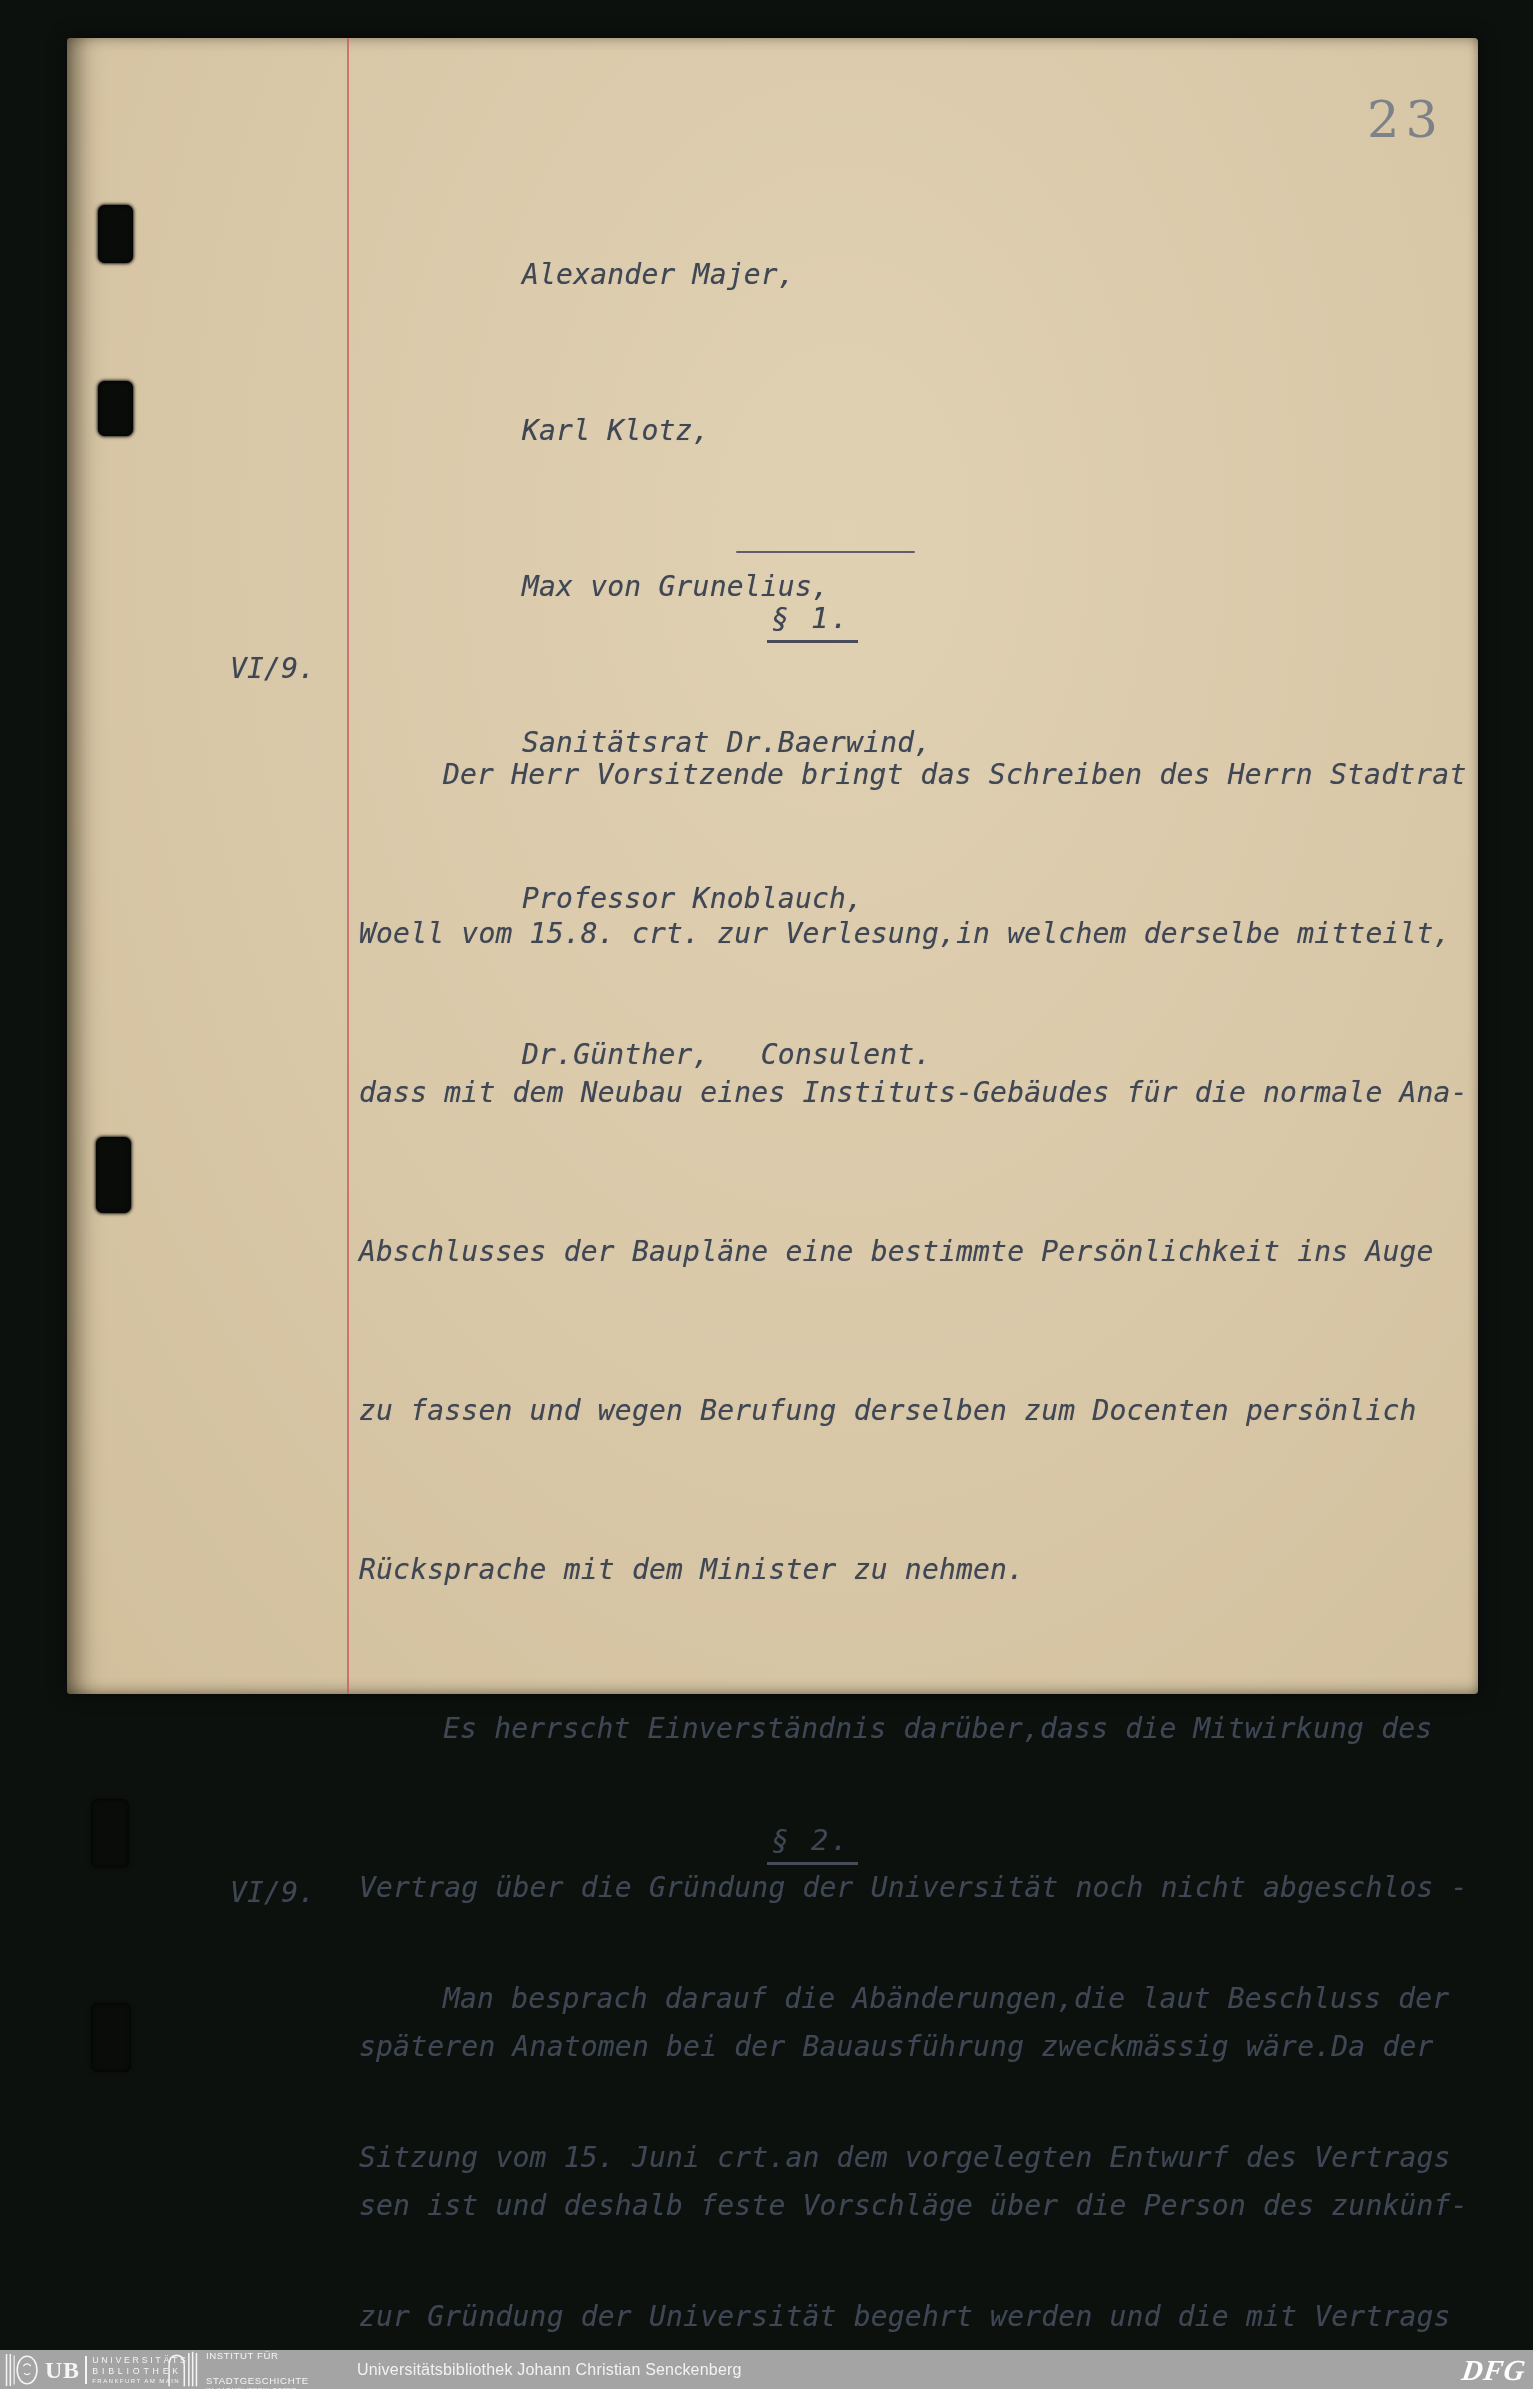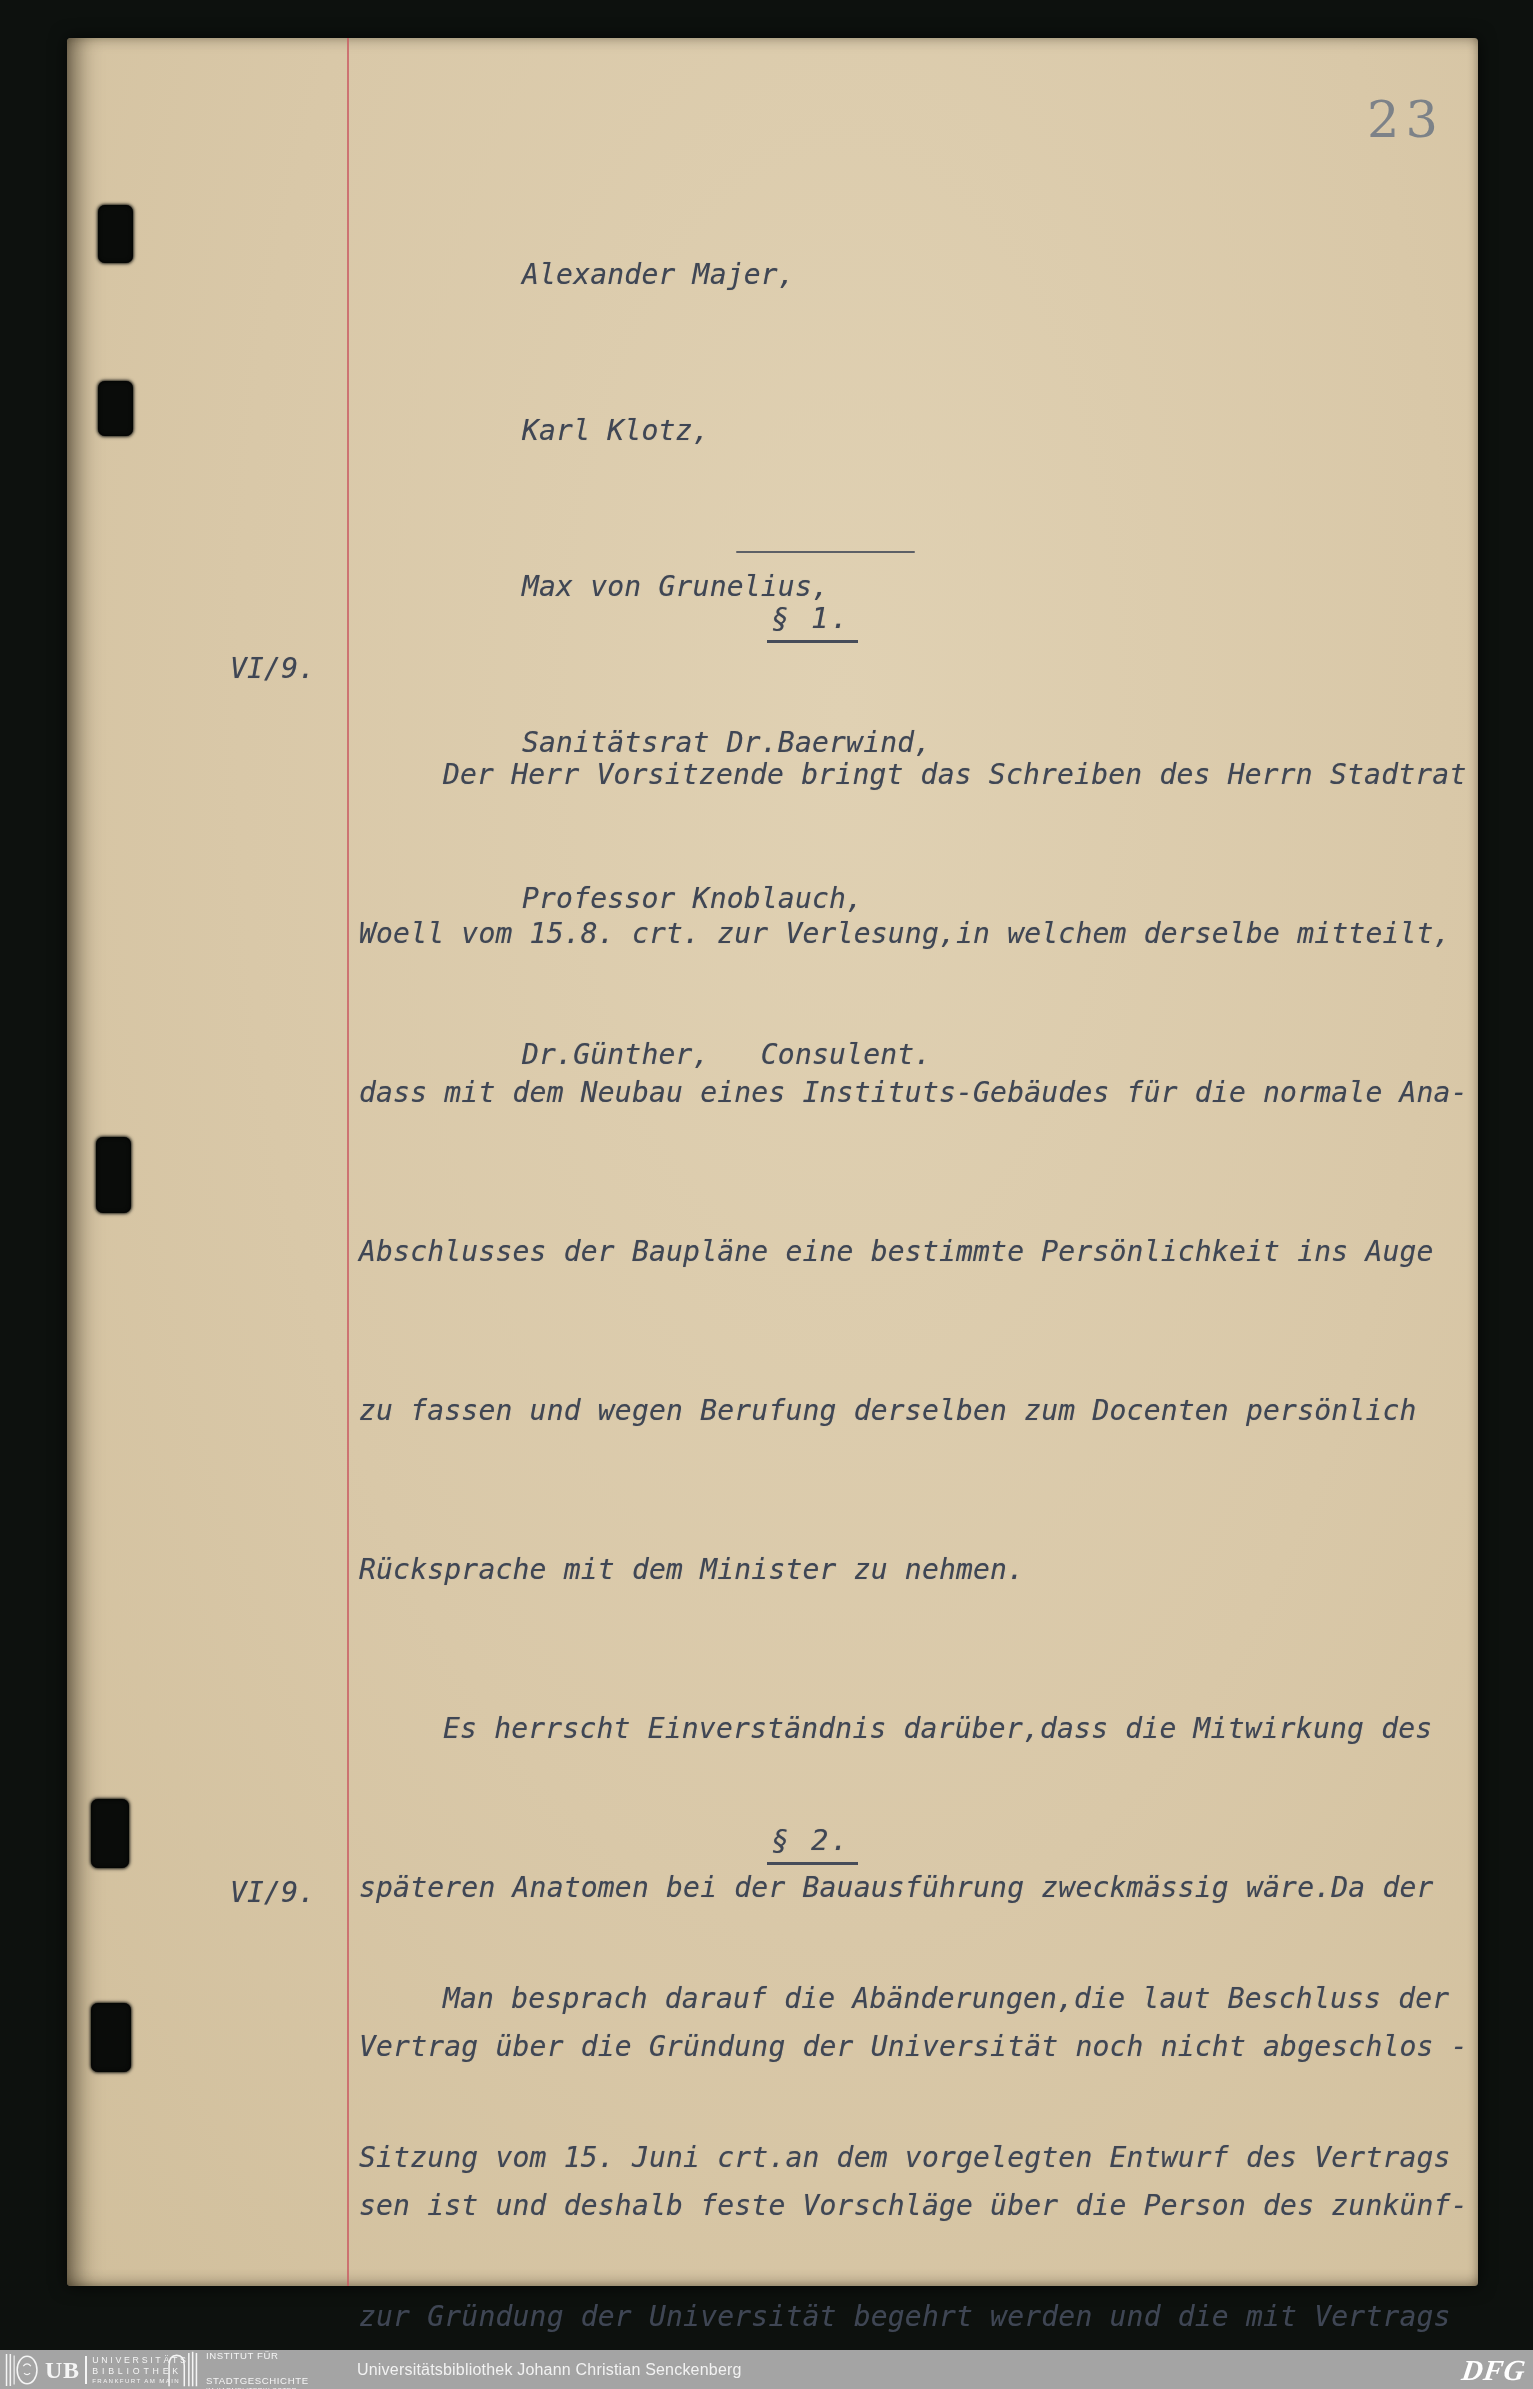--- a/index.html
+++ b/index.html
@@ -3,21 +3,21 @@
 <meta charset="utf-8">
 <style>
   html,body{margin:0;padding:0;}
   body{
     width:1533px;height:2389px;position:relative;overflow:hidden;
     background:#0d110e;
     font-family:"DejaVu Sans Mono",monospace;
   }
   
   .paper{
-    position:absolute;left:67px;top:38px;width:1411px;height:2248px;
+    position:absolute;left:67px;top:38px;width:1411px;height:1656px;
     background:radial-gradient(ellipse at 55% 30%, #e0d1b3 0%, #d9c8a8 55%, #d1bf9c 100%);
     border-radius:3.8px;
     box-shadow:
       inset 23px 0 26px -15.3px rgba(25,18,6,.65),
       inset -6.1px 0 10.7px -6.1px rgba(25,18,6,.30),
       inset 0 -9.2px 15.3px -9.2px rgba(25,18,6,.40),
       inset 0 7.7px 12.3px -7.7px rgba(25,18,6,.25),
       0 0 17px rgba(0,0,0,.7);
   }
   .margin-rule{
@@ -122,22 +122,22 @@
   <div class="mlabel1 tw">VI/9.</div>
 
   <div class="block1 tw">
     <div class="indent">Der Herr Vorsitzende bringt das Schreiben des Herrn Stadtrat</div>
     <div>Woell vom 15.8. crt. zur Verlesung,in welchem derselbe mitteilt,</div>
     <div>dass mit dem Neubau eines Instituts-Gebäudes für die normale Ana-</div>
     <div>Abschlusses der Baupläne eine bestimmte Persönlichkeit ins Auge</div>
     <div>zu fassen und wegen Berufung derselben zum Docenten persönlich</div>
     <div>Rücksprache mit dem Minister zu nehmen.</div>
     <div class="indent">Es herrscht Einverständnis darüber,dass die Mitwirkung des</div>
+    <div>Vertrag über die Gründung der Universität noch nicht abgeschlos -</div>
     <div>späteren Anatomen bei der Bauausführung zweckmässig wäre.Da der</div>
-    <div>Vertrag über die Gründung der Universität noch nicht abgeschlos -</div>
     <div>sen ist und deshalb feste Vorschläge über die Person des zunkünf-</div>
     
     
     
     
     
     
     
     
     

